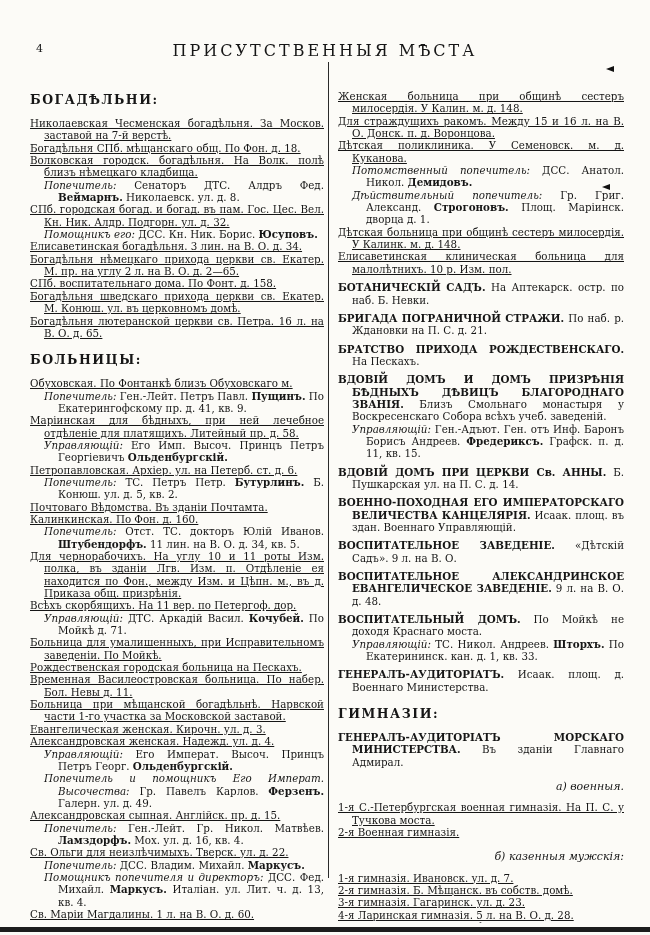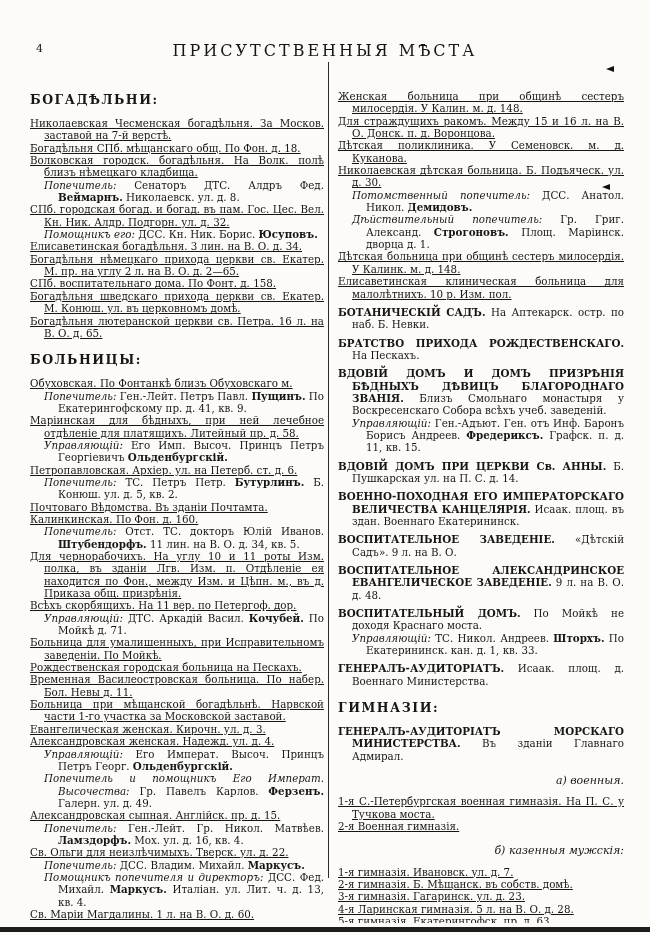--- a/index.html
+++ b/index.html
@@ -105,31 +105,31 @@
       <p class="blk e"><span>Св. Ольги для неизлѣчимыхъ. Тверск. ул. д. 22.</span></p>
       <p class="blk o"><span class="s-i">Попечитель: </span><span>ДСС. Владим. Михайл. </span><span class="s-b">Маркусъ.</span></p>
       <p class="blk o"><span class="s-i">Помощникъ попечителя и директоръ: </span><span>ДСС. Фед. Михайл. </span><span class="s-b">Маркусъ.</span><span> Италіан. ул. Лит. ч. д. 13, кв. 4.</span></p>
       <p class="blk e"><span>Св. Маріи Магдалины. 1 л. на В. О. д. 60.</span></p>
     </div>
   <div class="column-divider"></div>
   <div class="column column-right">
       <p class="blk e"><span>Женская больница при общинѣ сестеръ милосердія. У Калин. м. д. 148.</span></p>
       <p class="blk e"><span>Для страждущихъ ракомъ. Между 15 и 16 л. на В. О. Донск. п. д. Воронцова.</span></p>
       <p class="blk e"><span>Дѣтская поликлиника. У Семеновск. м. д. Куканова.</span></p>
-      <p class="blk e"><span>Николаевская дѣтская больница. Б. Подъяческ. ул. д. 30.</span></p>
       <p class="blk o"><span class="s-i">Потомственный попечитель: </span><span>ДСС. Анатол. Никол. </span><span class="s-b">Демидовъ.</span></p>
       <p class="blk o"><span class="s-i">Дѣйствительный попечитель: </span><span>Гр. Григ. Александ. </span><span class="s-b">Строгоновъ.</span><span> Площ. Маріинск. дворца д. 1.</span></p>
       <p class="blk e"><span>Дѣтская больница при общинѣ сестеръ милосердія. У Калинк. м. д. 148.</span></p>
       <p class="blk e"><span>Елисаветинская клиническая больница для малолѣтнихъ. 10 р. Изм. пол.</span></p>
       <p class="blk be"><span class="s-b">БОТАНИЧЕСКІЙ САДЪ.</span><span> На Аптекарск. остр. по наб. Б. Невки.</span></p>
+      <p class="blk be"><span class="s-b">БРИГАДА ПОГРАНИЧНОЙ СТРАЖИ.</span><span> По наб. р. Ждановки на П. С. д. 21.</span></p>
       <p class="blk be"><span class="s-b">БРАТСТВО ПРИХОДА РОЖДЕСТВЕНСКАГО.</span><span> На Пескахъ.</span></p>
       <p class="blk be"><span class="s-b">ВДОВІЙ ДОМЪ И ДОМЪ ПРИЗРѢНІЯ БѢДНЫХЪ ДѢВИЦЪ БЛАГОРОДНАГО ЗВАНІЯ.</span><span> Близъ Смольнаго монастыря у Воскресенскаго Собора всѣхъ учеб. заведеній.</span></p>
       <p class="blk o"><span class="s-i">Управляющій: </span><span>Ген.-Адъют. Ген. отъ Инф. Баронъ Борисъ Андреев. </span><span class="s-b">Фредериксъ.</span><span> Графск. п. д. 11, кв. 15.</span></p>
       <p class="blk be"><span class="s-b">ВДОВІЙ ДОМЪ ПРИ ЦЕРКВИ Св. АННЫ.</span><span> Б. Пушкарская ул. на П. С. д. 14.</span></p>
-      <p class="blk be"><span class="s-b">ВОЕННО-ПОХОДНАЯ ЕГО ИМПЕРАТОРСКАГО ВЕЛИЧЕСТВА КАНЦЕЛЯРІЯ.</span><span> Исаак. площ. въ здан. Военнаго Екатерининск.</span></p>
+      <p class="blk be"><span class="s-b">ВОЕННО-ПОХОДНАЯ ЕГО ИМПЕРАТОРСКАГО ВЕЛИЧЕСТВА КАНЦЕЛЯРІЯ.</span><span> Исаак. площ. въ здан. Военнаго Управляющій.</span></p>
       <p class="blk be"><span class="s-b">ВОСПИТАТЕЛЬНОЕ ЗАВЕДЕНІЕ.</span><span> «Дѣтскій Садъ». 9 л. на В. О.</span></p>
       <p class="blk be"><span class="s-b">ВОСПИТАТЕЛЬНОЕ АЛЕКСАНДРИНСКОЕ ЕВАНГЕЛИЧЕСКОЕ ЗАВЕДЕНІЕ.</span><span> 9 л. на В. О. д. 48.</span></p>
       <p class="blk be"><span class="s-b">ВОСПИТАТЕЛЬНЫЙ ДОМЪ.</span><span> По Мойкѣ не доходя Краснаго моста.</span></p>
       <p class="blk o"><span class="s-i">Управляющій: </span><span>ТС. Никол. Андреев. </span><span class="s-b">Шторхъ.</span><span> По Екатерининск. кан. д. 1, кв. 33.</span></p>
       <p class="blk be"><span class="s-b">ГЕНЕРАЛЪ-АУДИТОРІАТЪ.</span><span> Исаак. площ. д. Военнаго Министерства.</span></p>
       <p class="blk h"><span>ГИМНАЗІИ:</span></p>
       <p class="blk be"><span class="s-b">ГЕНЕРАЛЪ-АУДИТОРІАТЪ МОРСКАГО МИНИСТЕРСТВА.</span><span> Въ зданіи Главнаго Адмирал.</span></p>
       <p class="blk ci"><span class="s-i">а) военныя.</span></p>
       <p class="blk e"><span>1-я С.-Петербургская военная гимназія. На П. С. у Тучкова моста.</span></p>
       <p class="blk e"><span>2-я Военная гимназія.</span></p>

